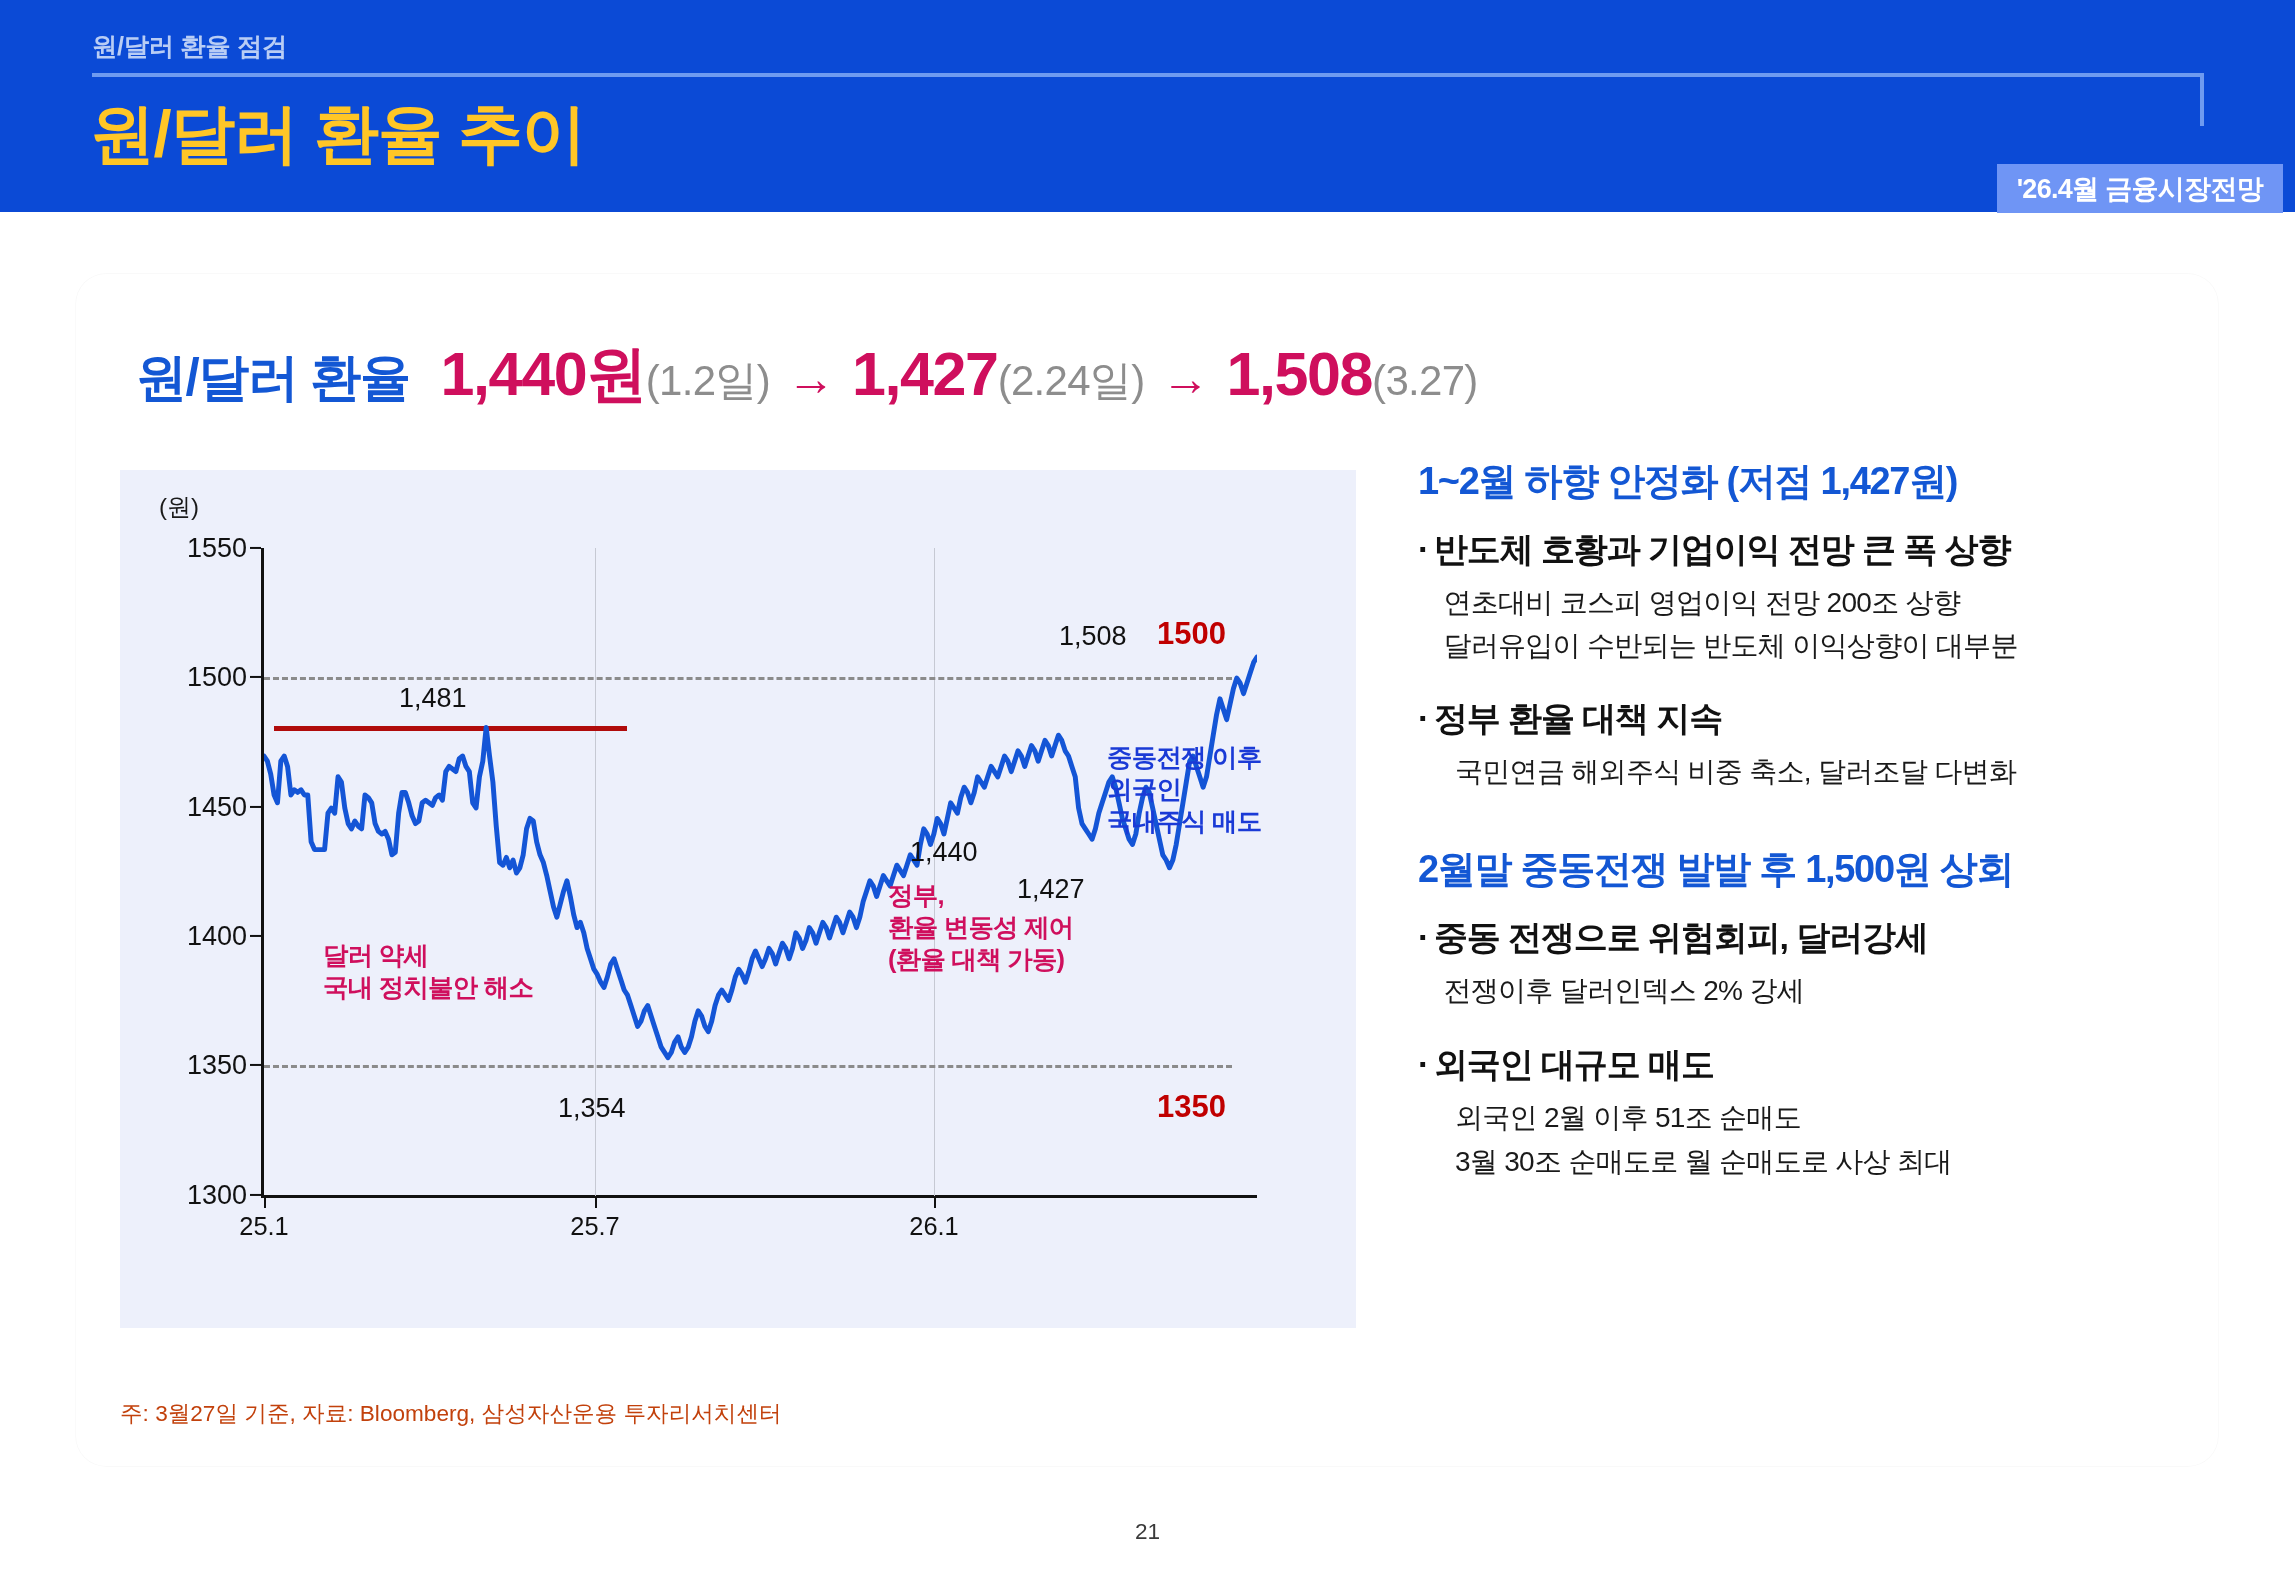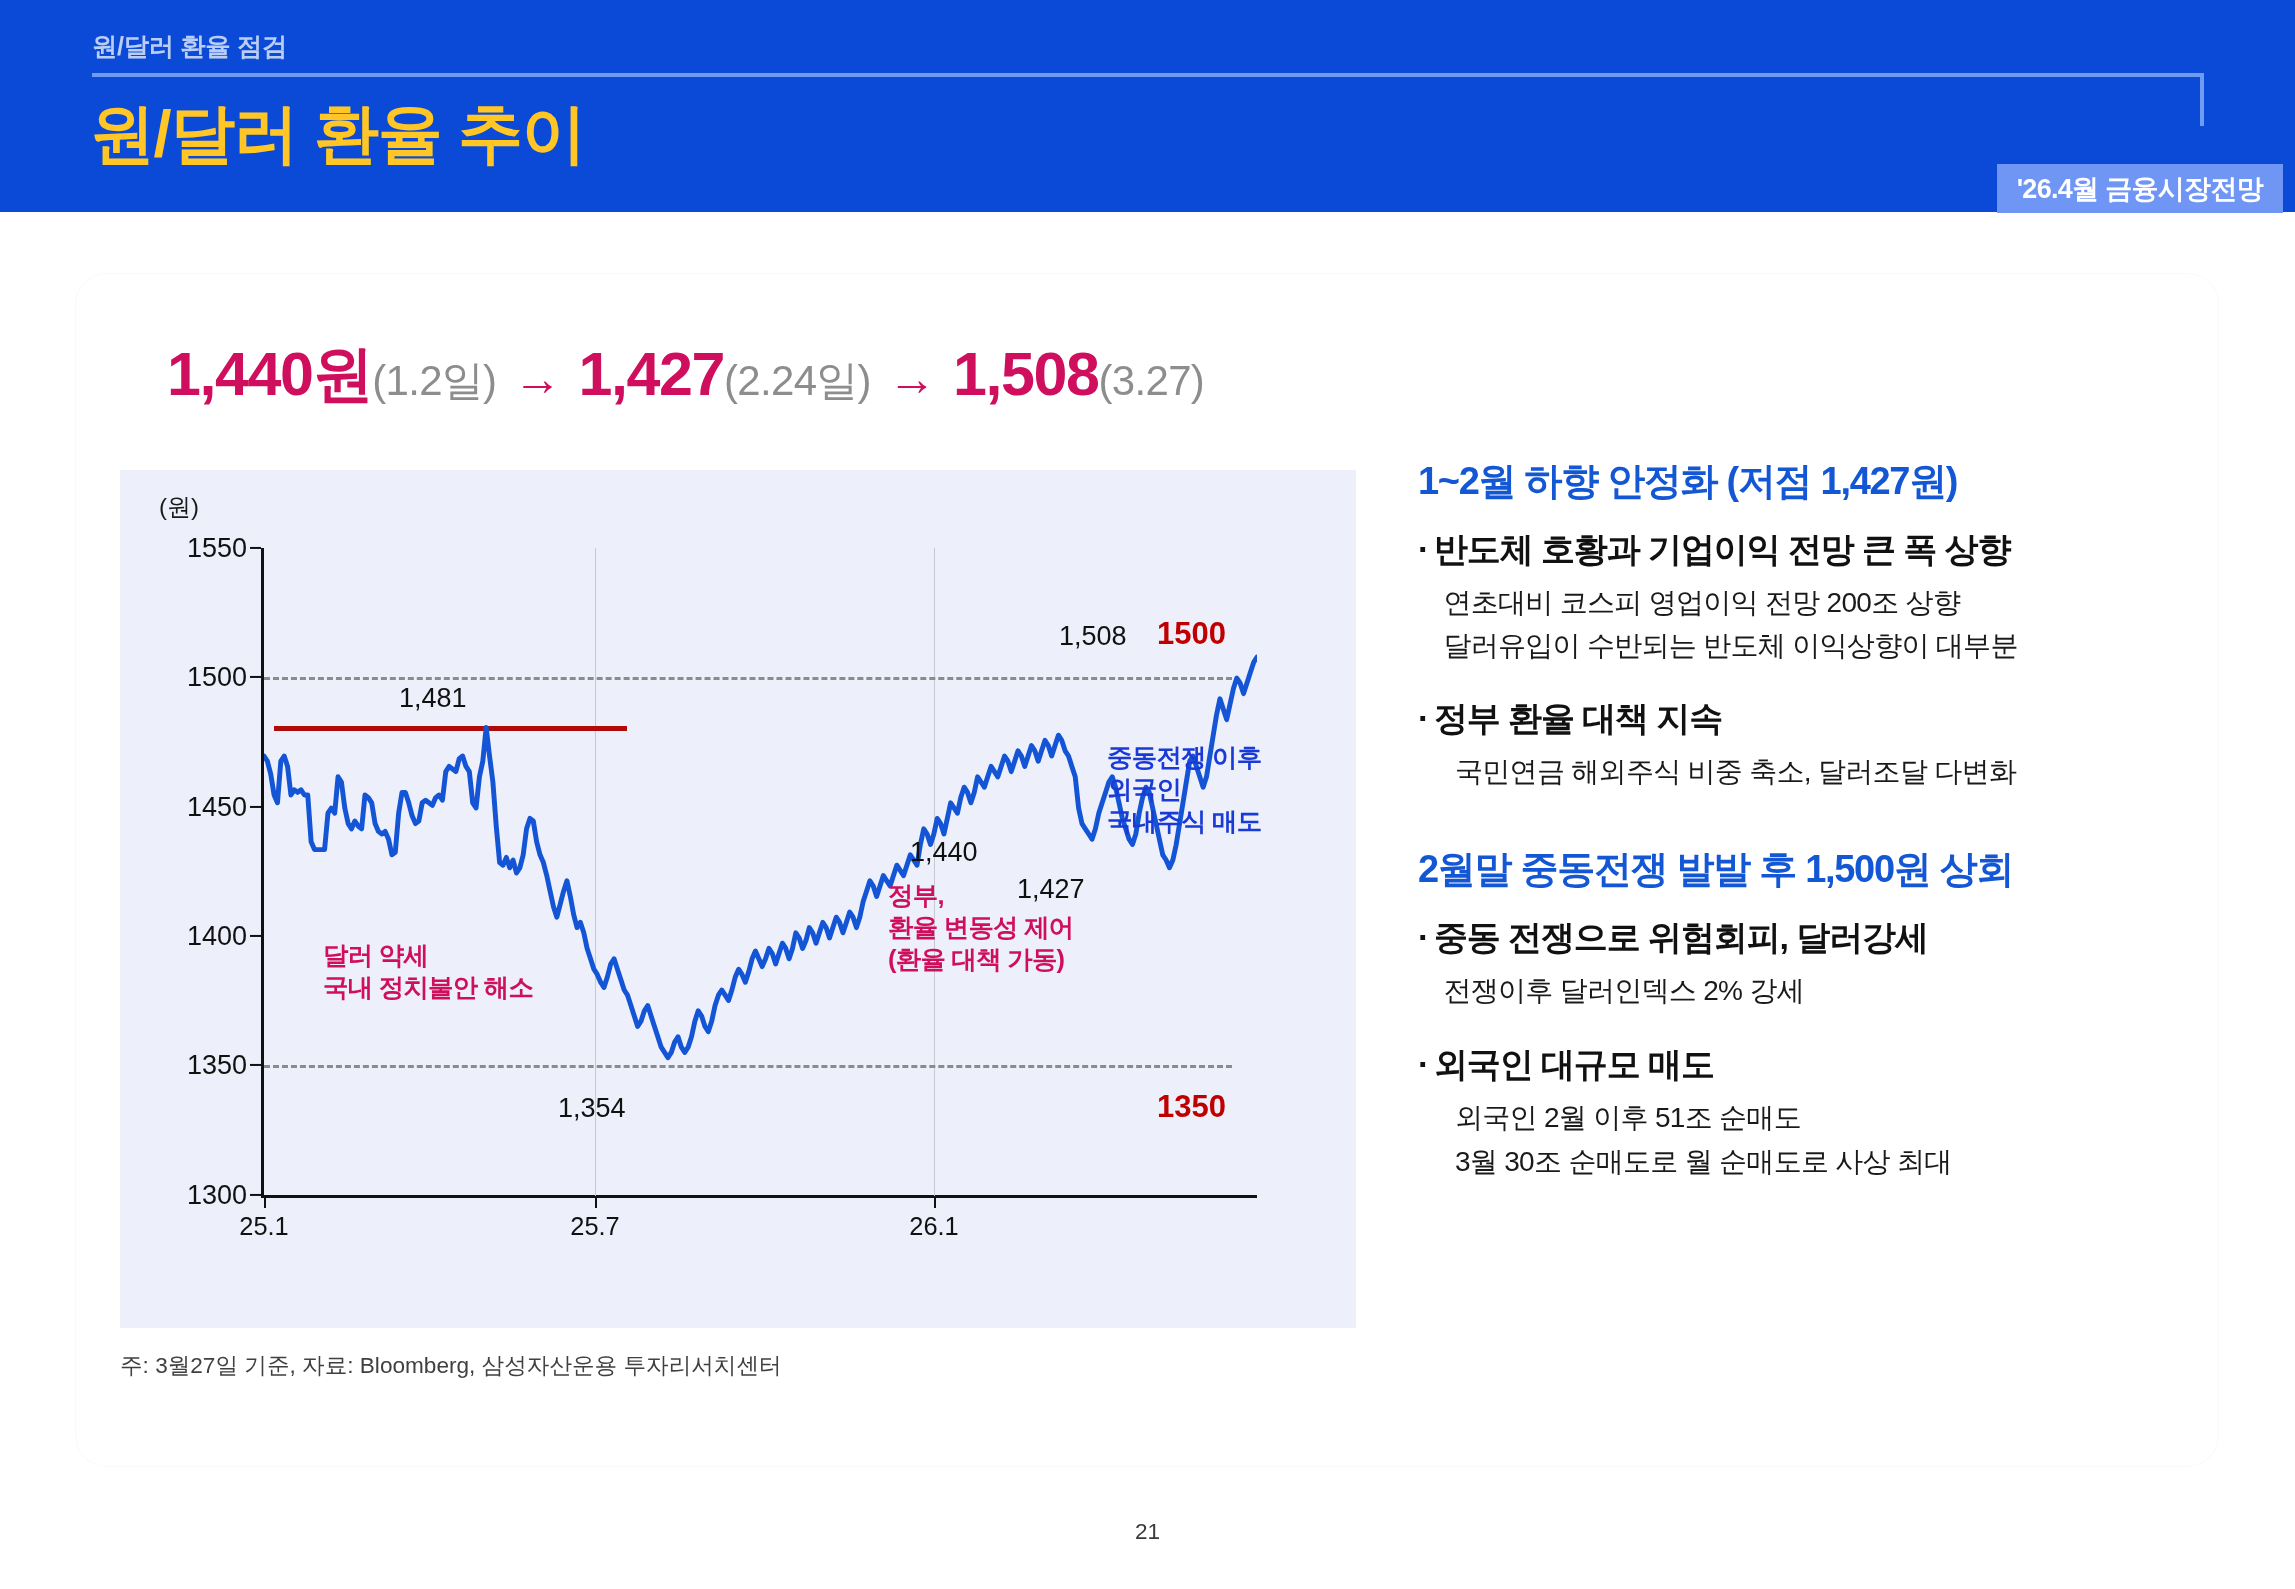--- a/index.html
+++ b/index.html
@@ -126,22 +126,22 @@
   }
 
   
   .anno { position: absolute; white-space: pre-line; line-height: 1.25; }
   .anno-crimson { color: #cf0f5d; font-weight: 700; font-size: 25.4px; letter-spacing: -0.7px; }
   .anno-blue { color: #1a3ad6; font-weight: 700; font-size: 25.4px; letter-spacing: -0.7px; }
   .anno-dark { color: #111; font-weight: 400; font-size: 27px; }
   .anno-red { color: #c00000; font-weight: 700; font-size: 31px; }
 
   .chart-note {
-    position: absolute; left: 44px; top: 1076px;
-    font-size: 22.6px; color: #404040;
+    position: absolute; left: 44px; top: 1124px;
+    font-size: 22.6px; color: #c2410c;
   }
 
   
   .rcol {
     position: absolute; left: 1342px; top: 182px;
     width: 770px;
   }
   .r-head {
     font-size: 38px; font-weight: 800; color: #1357d4;
     letter-spacing: -1.3px;
@@ -175,20 +175,21 @@
   <div class="header-eyebrow">원/달러 환율 점검</div>
   <div class="header-rule"></div>
   <div class="header-rule-cap"></div>
   <div class="header-title">원/달러 환율 추이</div>
   <div class="header-badge">'26.4월 금융시장전망</div>
 </div>
 
 <div class="card">
 
   <div class="subhead">
+    <span class="sub-label">원/달러 환율</span>
     <span class="sub-val first">1,440원</span>
     <span class="sub-paren">(1.2일)</span>
     <span class="sub-arrow">→</span>
     <span class="sub-val">1,427</span>
     <span class="sub-paren">(2.24일)</span>
     <span class="sub-arrow">→</span>
     <span class="sub-val">1,508</span>
     <span class="sub-paren">(3.27)</span>
   </div>
 

